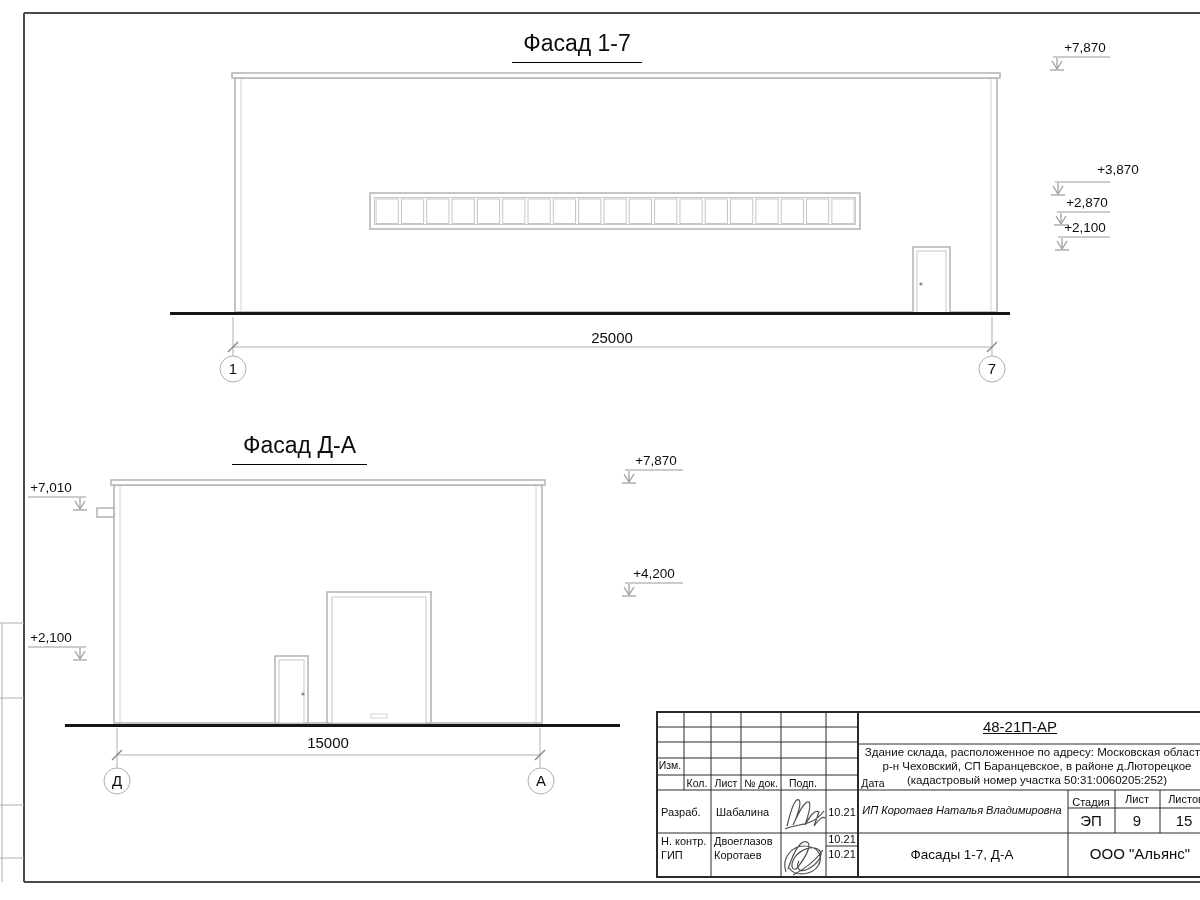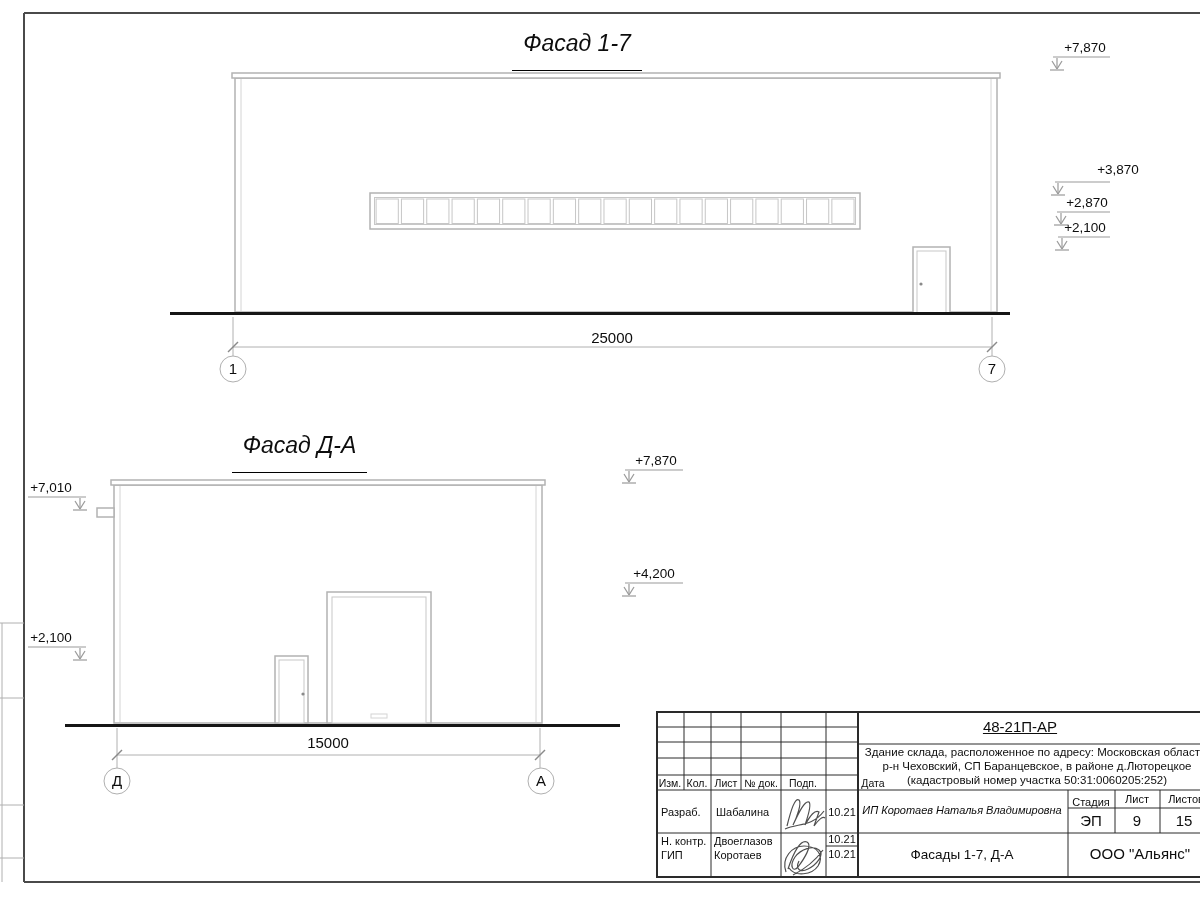--- a/index.html
+++ b/index.html
@@ -18,21 +18,21 @@
   .mark{stroke:#9a9a9a;stroke-width:1.2;fill:none}
   .tb{stroke:#2a2a2a;stroke-width:1;fill:none}
   .tb2{stroke:#2a2a2a;stroke-width:2;fill:none}
   .frame{stroke:#4a4a4a;stroke-width:2;fill:none}
   .sig{stroke:#4f4f4f;stroke-width:1.2;fill:none}
   
   .t{position:absolute;color:#0d0d0d;white-space:nowrap;line-height:1.15;}
   .cx{transform:translateX(-50%);}
   .cc{transform:translate(-50%,-50%);}
   .i{font-style:italic;}
-  .title{font-style:italic;font-size:23px;text-align:center;border-bottom:1.5px solid #000;padding-bottom:14px;}
+  .title{font-size:23px;text-align:center;border-bottom:1.5px solid #000;padding-bottom:6px;}
   .elev{font-size:13.5px;}
   .dimtxt{font-size:15px;}
   .axl{font-size:15px;}
   .small{font-size:10.5px;}
   .med{font-size:11px;}
   .addr{font-size:11.5px;text-align:center;}
 </style>
 </head>
 <body>
 
@@ -247,21 +247,21 @@
   <div class="t axl cc" style="left:233px;top:369px;">1</div>
   <div class="t axl cc" style="left:992px;top:369px;">7</div>
   <div class="t axl cc" style="left:117px;top:781px;">Д</div>
   <div class="t axl cc" style="left:541px;top:781px;">А</div>
 
   <div class="t cx" style="left:1020px;top:718px;font-size:15px;text-decoration:underline;">48-21П-АР</div>
   <div class="t addr cx" style="left:1037px;top:746px;">Здание склада, расположенное по адресу: Московская область,</div>
   <div class="t addr cx" style="left:1037px;top:760px;">р-н Чеховский, СП Баранцевское, в районе д.Люторецкое</div>
   <div class="t addr cx" style="left:1037px;top:774px;">(кадастровый номер участка 50:31:0060205:252)</div>
 
-  <div class="t small cx" style="left:670px;top:777px;">Изм.</div>
+  <div class="t small cx" style="left:670px;top:759px;">Изм.</div>
   <div class="t small cx" style="left:697px;top:777px;">Кол.</div>
   <div class="t small cx" style="left:726px;top:777px;">Лист</div>
   <div class="t small cx" style="left:761px;top:777px;">№ док.</div>
   <div class="t small cx" style="left:803px;top:777px;">Подп.</div>
   <div class="t small cx" style="left:841px;top:777px;margin-left:32px;">Дата</div>
 
   <div class="t med" style="left:661px;top:806px;">Разраб.</div>
   <div class="t med" style="left:716px;top:806px;">Шабалина</div>
   <div class="t med cx" style="left:842px;top:806px;">10.21</div>
   <div class="t med" style="left:661px;top:835px;">Н. контр.</div>

